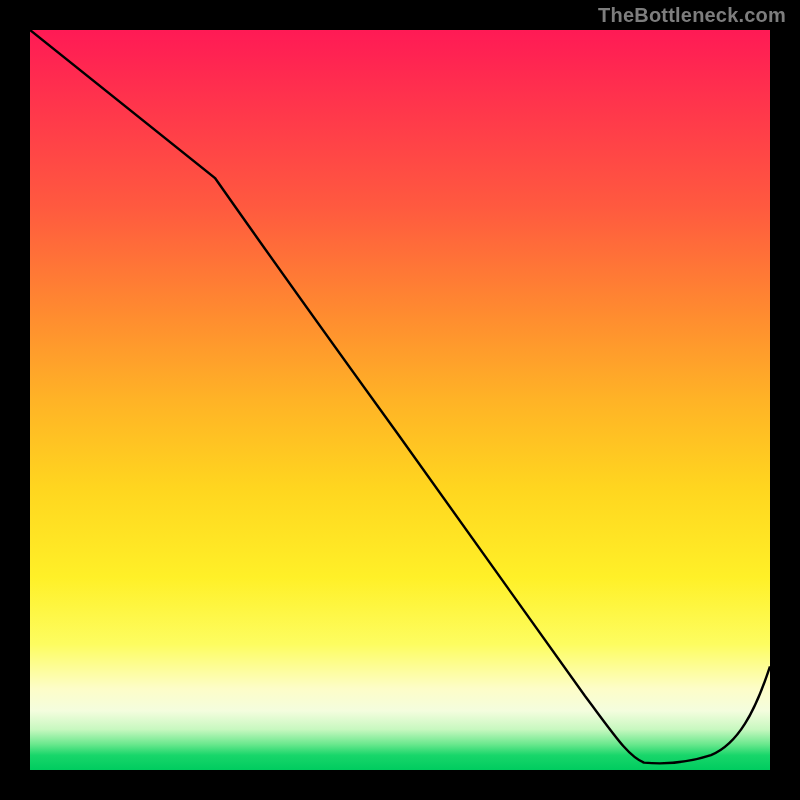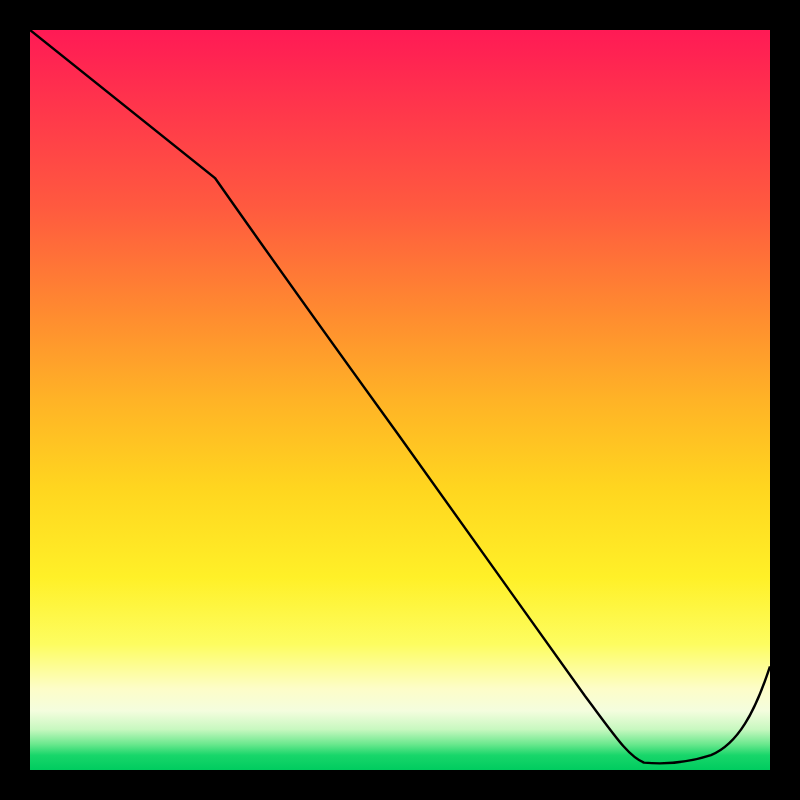--- a/index.html
+++ b/index.html
@@ -92,13 +92,14 @@
         C 440 504, 500 590, 555 666
         C 585 706, 598 726, 614 732.6
         C 640 735, 660 732, 681 725.2
         C 708 714, 725 682, 740 636.4
       " fill="none" stroke="#000" stroke-width="2.4"></path>
     </svg>
 
     <div class="annot" style="left:575px; top:715px;"></div>
   </div>
 
+  <div class="watermark">TheBottleneck.com</div>
 </div>
 
 </body></html>

